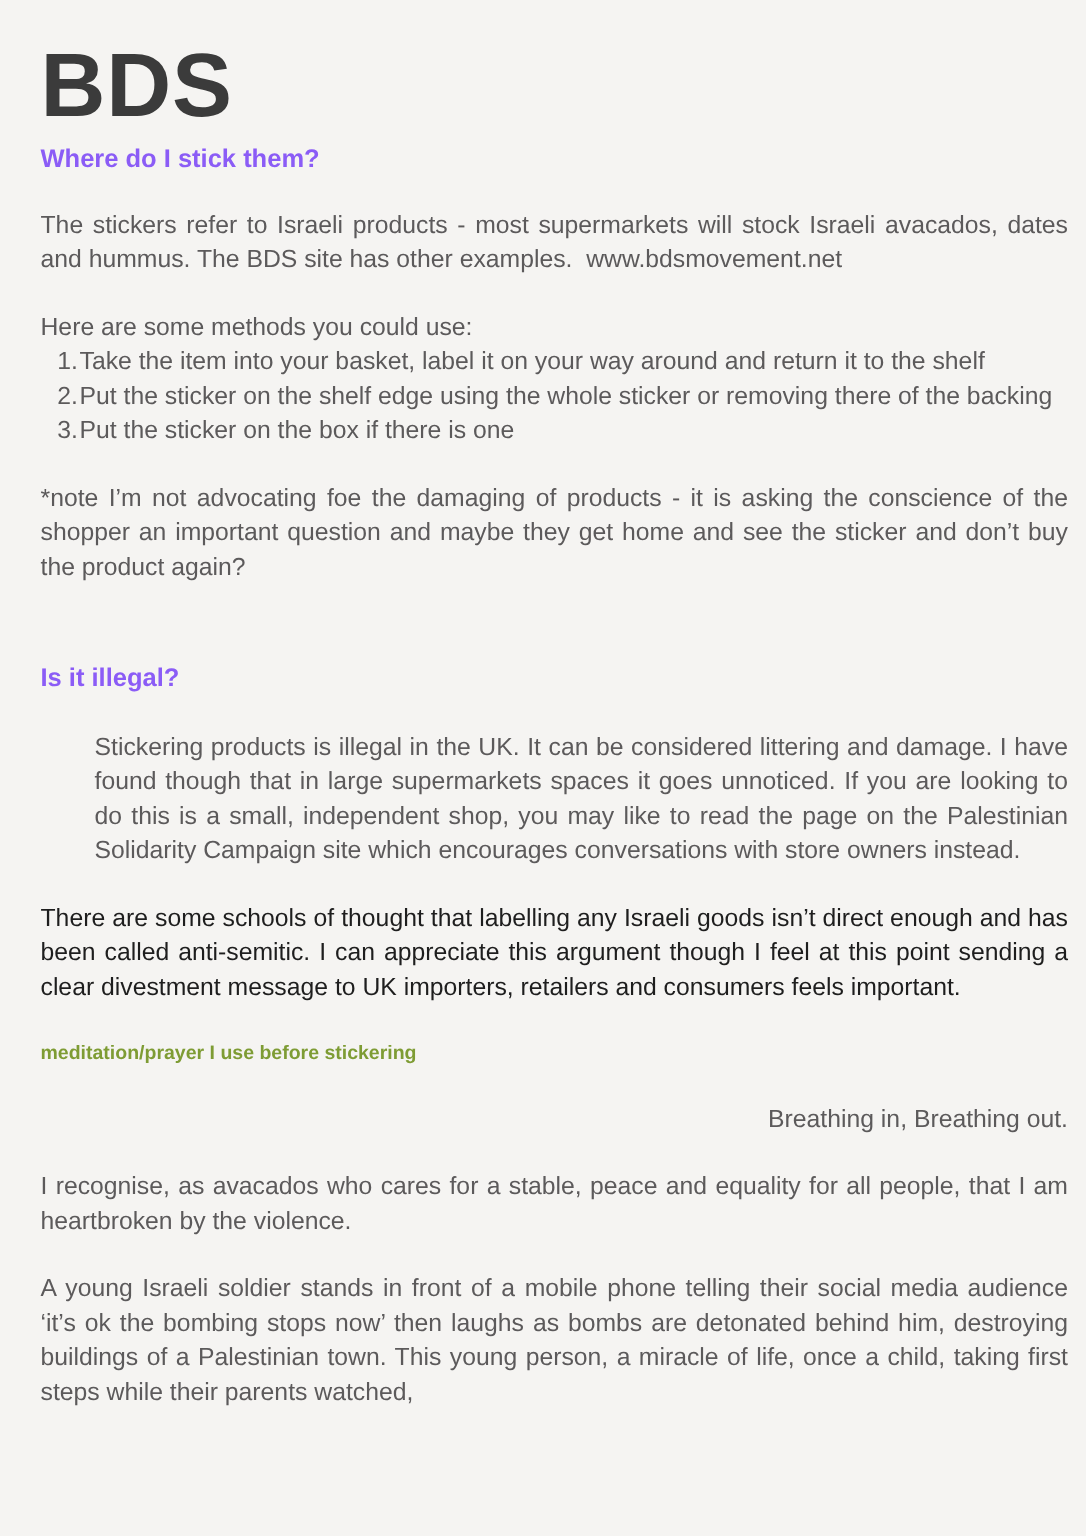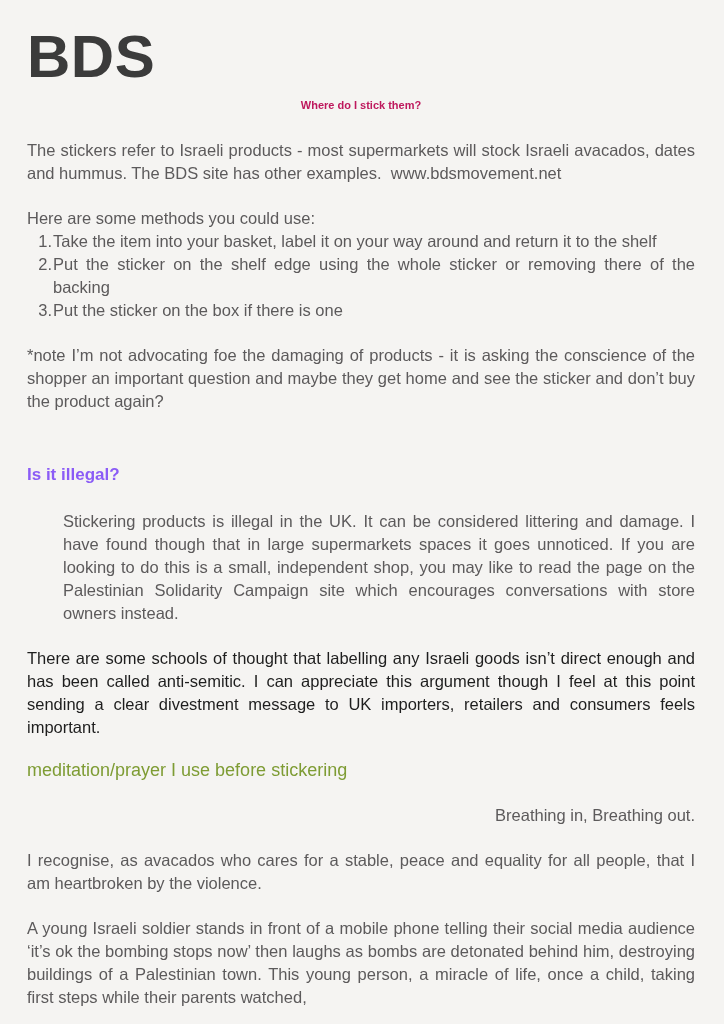--- a/index.html
+++ b/index.html
@@ -10,51 +10,50 @@
     width: 724px;
     height: 1024px;
     overflow: hidden;
     background: #f5f4f2;
     font-family: "Liberation Sans", sans-serif;
   }
   .page {
     box-sizing: border-box;
     width: 724px;
     height: 1024px;
-    padding: 16px 29px 0 27px;
+    padding: 16px 12px 0 27px;
     overflow: hidden;
   }
   h1.doc-title {
     margin: 10px 0 0 0;
     font-size: 60px;
     line-height: 62px;
     font-weight: 700;
     letter-spacing: 0.5px;
     color: #3b3b3b;
   }
   h2.sub-heading {
     margin: 6px 0 0 0;
-    font-size: 11px;
+    font-size: 17px;
     line-height: 23px;
     font-weight: 700;
-    color: #be185d;
-    text-align: center;
+    color: #8b5cf6;
   }
   h3.section-heading {
     margin: 50px 0 4px 0;
     font-size: 17px;
     line-height: 23px;
     font-weight: 700;
     color: #8b5cf6;
   }
   h4.green-heading {
     margin: 20px 0 0 0;
-    font-size: 18px;
+    font-size: 13px;
     line-height: 23px;
-    font-weight: 400;
+    font-weight: 700;
     color: #7e9c34;
   }
   p {
     margin: 22px 0 0 0;
     font-size: 16.5px;
     line-height: 23px;
     color: #5c5a5b;
     text-align: justify;
   }
   p.first-after-illegal {

